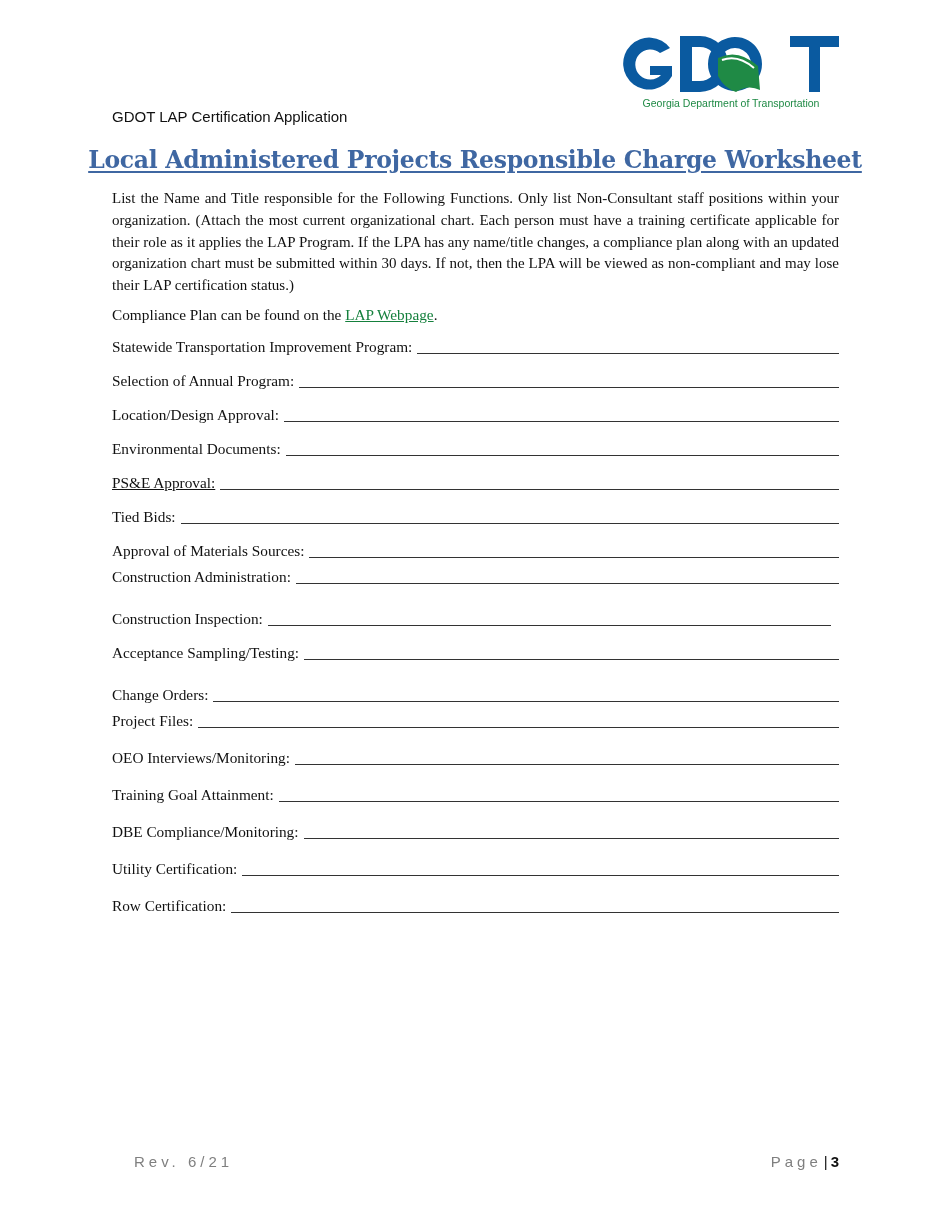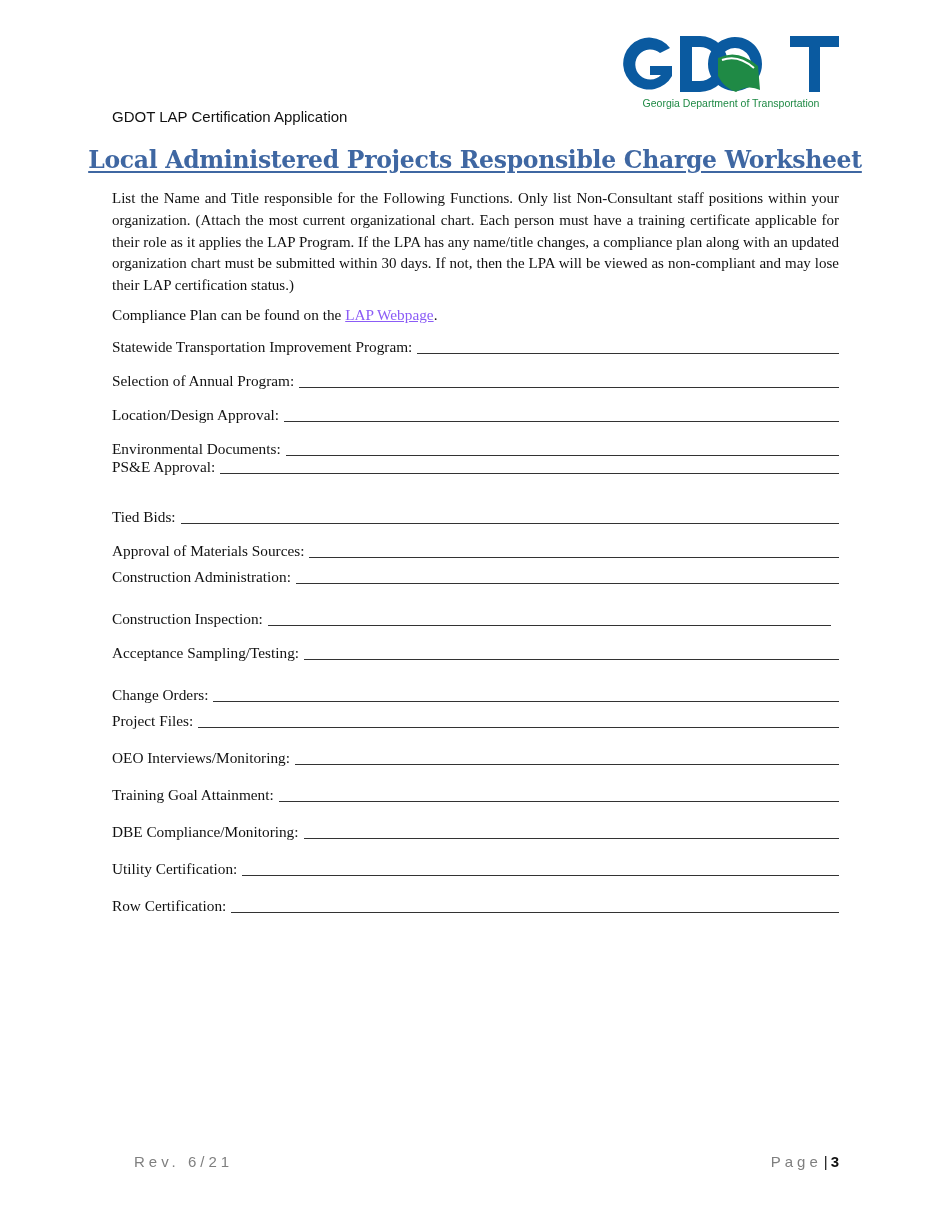--- a/index.html
+++ b/index.html
@@ -3,21 +3,21 @@
   <meta charset="utf-8">
   <style>
     html, body { margin: 0; padding: 0; background: #ffffff; }
     body { width: 950px; height: 1230px; position: relative; overflow: hidden; font-family: "Liberation Serif", serif; color: #111; }
     .logo { position: absolute; left: 620px; top: 32px; width: 222px; height: 80px; }
     .logo svg { display: block; }
     .header-title { position: absolute; left: 112px; top: 108px; font-family: "Liberation Sans", sans-serif; font-size: 15px; color: #111; }
     .doc-title { position: absolute; left: 0; right: 0; top: 146px; text-align: center; font-family: "DejaVu Serif", serif; font-weight: bold; font-size: 23.5px; color: #3f67a2; text-decoration: underline; text-underline-offset: 3px; letter-spacing: -0.3px; }
     .intro { position: absolute; left: 112px; top: 188px; width: 727px; font-size: 15px; line-height: 21.8px; text-align: justify; }
     .compliance { position: absolute; left: 112px; top: 306px; font-size: 15.3px; }
-    .compliance a { color: #8b5cf6; text-decoration: underline; }
+    .compliance a { color: #15803d; text-decoration: underline; }
     .fields { position: absolute; left: 112px; top: 338px; width: 727px; }
     .field-row { display: flex; align-items: flex-end; font-size: 15.3px; white-space: nowrap; }
     .field-label { flex: 0 0 auto; }
     .field-line { flex: 1 1 auto; border-bottom: 1px solid #333; height: 14px; margin-left: 5px; margin-bottom: 2px; }
     .footer-rev { position: absolute; left: 134px; top: 1153px; font-family: "Liberation Sans", sans-serif; font-size: 15px; color: #7f7f7f; letter-spacing: 4px; }
     .footer-page { position: absolute; right: 111px; top: 1153px; font-family: "Liberation Sans", sans-serif; font-size: 15px; color: #7f7f7f; letter-spacing: 4px; }
     .footer-page .sep { color: #111; letter-spacing: 0; margin-left: 2px; }
     .footer-page .num { color: #111; font-weight: bold; letter-spacing: 0; margin-left: 3px; }
   </style>
 </head>
@@ -60,21 +60,21 @@
       <span class="field-line"></span>
     </div>
     <div class="field-row" style="position: absolute; left: 0px; right: 0px; top: 68px;">
       <span class="field-label">Location/Design Approval:</span>
       <span class="field-line"></span>
     </div>
     <div class="field-row" style="position: absolute; left: 0px; right: 0px; top: 102px;">
       <span class="field-label">Environmental Documents:</span>
       <span class="field-line"></span>
     </div>
-    <div class="field-row" style="position: absolute; left: 0px; right: 0px; top: 120px;">
+    <div class="field-row" style="position: absolute; left: 0px; right: 0px; top: 136px; text-decoration: underline;">
       <span class="field-label">PS&amp;E Approval:</span>
       <span class="field-line"></span>
     </div>
     <div class="field-row" style="position: absolute; left: 0px; right: 0px; top: 170px;">
       <span class="field-label">Tied Bids:</span>
       <span class="field-line"></span>
     </div>
     <div class="field-row" style="position: absolute; left: 0px; right: 0px; top: 204px;">
       <span class="field-label">Approval of Materials Sources:</span>
       <span class="field-line"></span>

